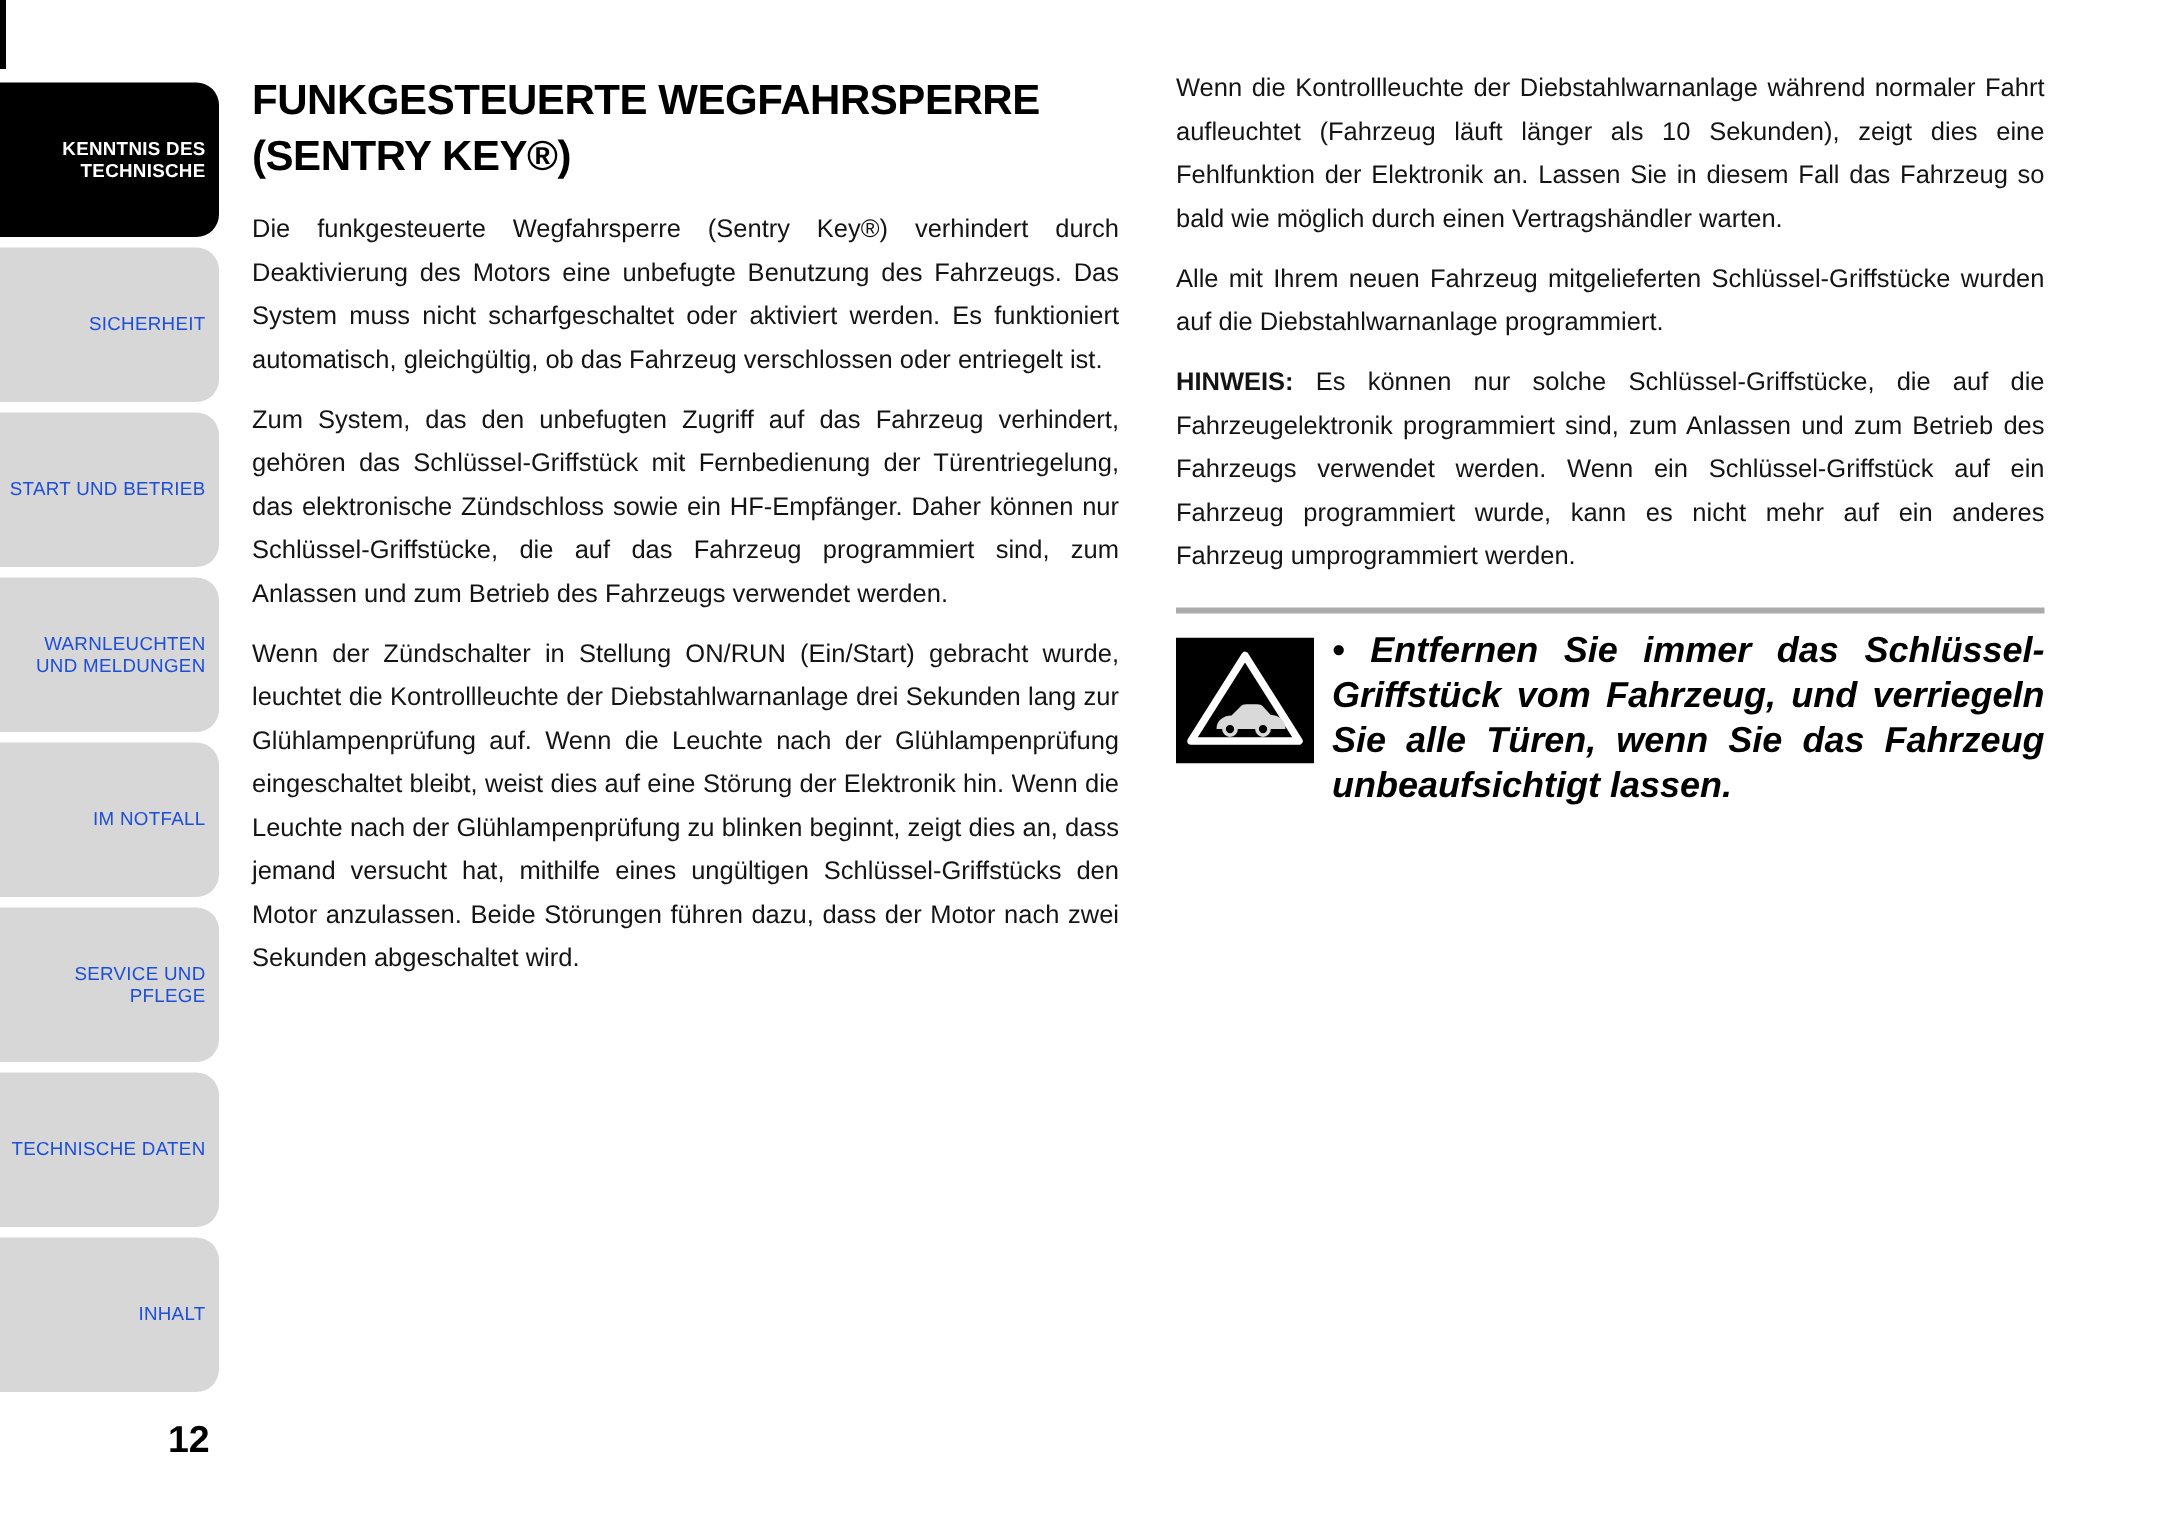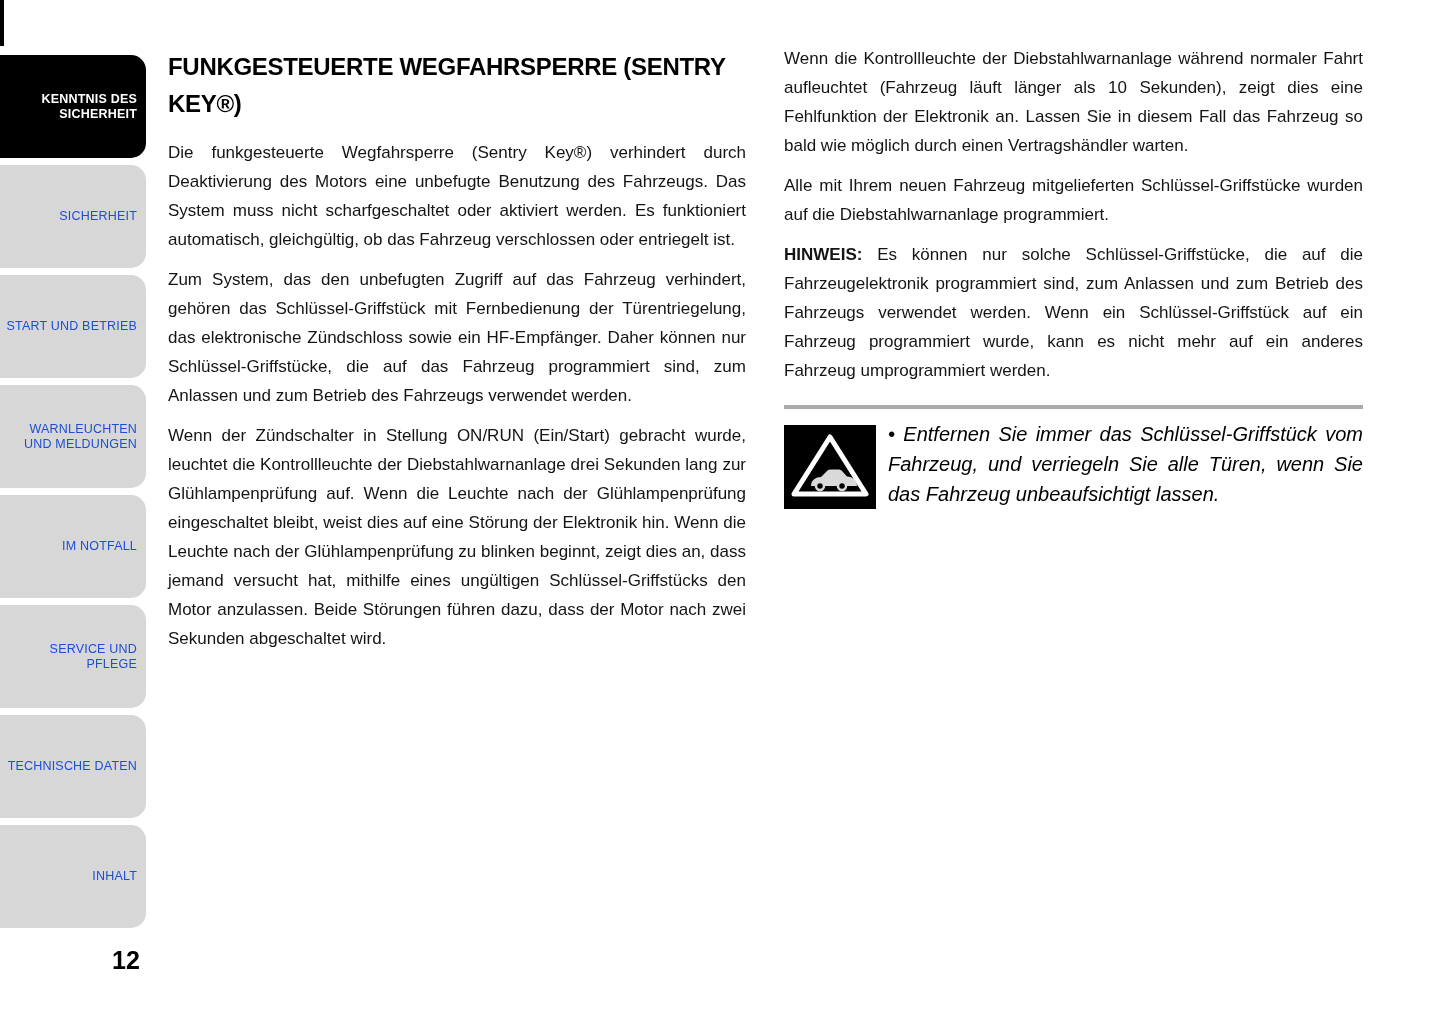--- a/index.html
+++ b/index.html
@@ -16,43 +16,43 @@
     display:flex; align-items:center; justify-content:flex-end;
     padding:6px 9px 6px 4px; text-align:right;
     font-size:12.5px; line-height:15px; color:#1d4ed8; letter-spacing:.2px;
   }
   .tab.active { background:#000; color:#fff; font-weight:700; }
 
   
   .col-left  { position:absolute; left:168px; top:48px; width:578px; }
   .col-right { position:absolute; left:784px; top:44px; width:579px; }
 
-  .title { font-size:24px; font-weight:700; line-height:37px; letter-spacing:-.3px; color:#000; margin-bottom:16px; }
+  .title { font-size:28px; font-weight:700; line-height:37px; letter-spacing:-.3px; color:#000; margin-bottom:16px; }
   .body  { font-size:17px; line-height:29px; text-align:justify; margin-bottom:11px; }
   .subhead { font-size:20px; font-weight:700; margin:10px 0 16px; color:#000; }
   .body strong { font-weight:700; }
 
   .divider { height:4px; background:#ababab; margin:20px 0 10px; }
 
-  .warning { font-size:20px; font-weight:400; font-style:italic; line-height:30px; text-align:justify; color:#000; }
+  .warning { font-size:24px; font-weight:700; font-style:italic; line-height:30px; text-align:justify; color:#000; }
   .warning p { margin-bottom:4px; }
   .warn-icon { float:left; width:92px; height:84px; margin:6px 12px 4px 0; }
 
   .page-number { position:absolute; left:112px; top:946px; font-size:25px; font-weight:700; color:#000; }
 </style>
 </head>
 <body>
 
 <div class="page">
 
   <div class="edge-mark"></div>
 
   <nav class="sidebar">
     <div class="tab active">
-      <span>KENNTNIS DES SICHERHEIT</span>
+      <span>KENNTNIS DES TECHNISCHE</span>
     </div>
     <div class="tab">
       <span>SICHERHEIT</span>
     </div>
     <div class="tab">
       <span>START UND BETRIEB</span>
     </div>
     <div class="tab">
       <span>WARNLEUCHTEN UND MELDUNGEN</span>
     </div>

